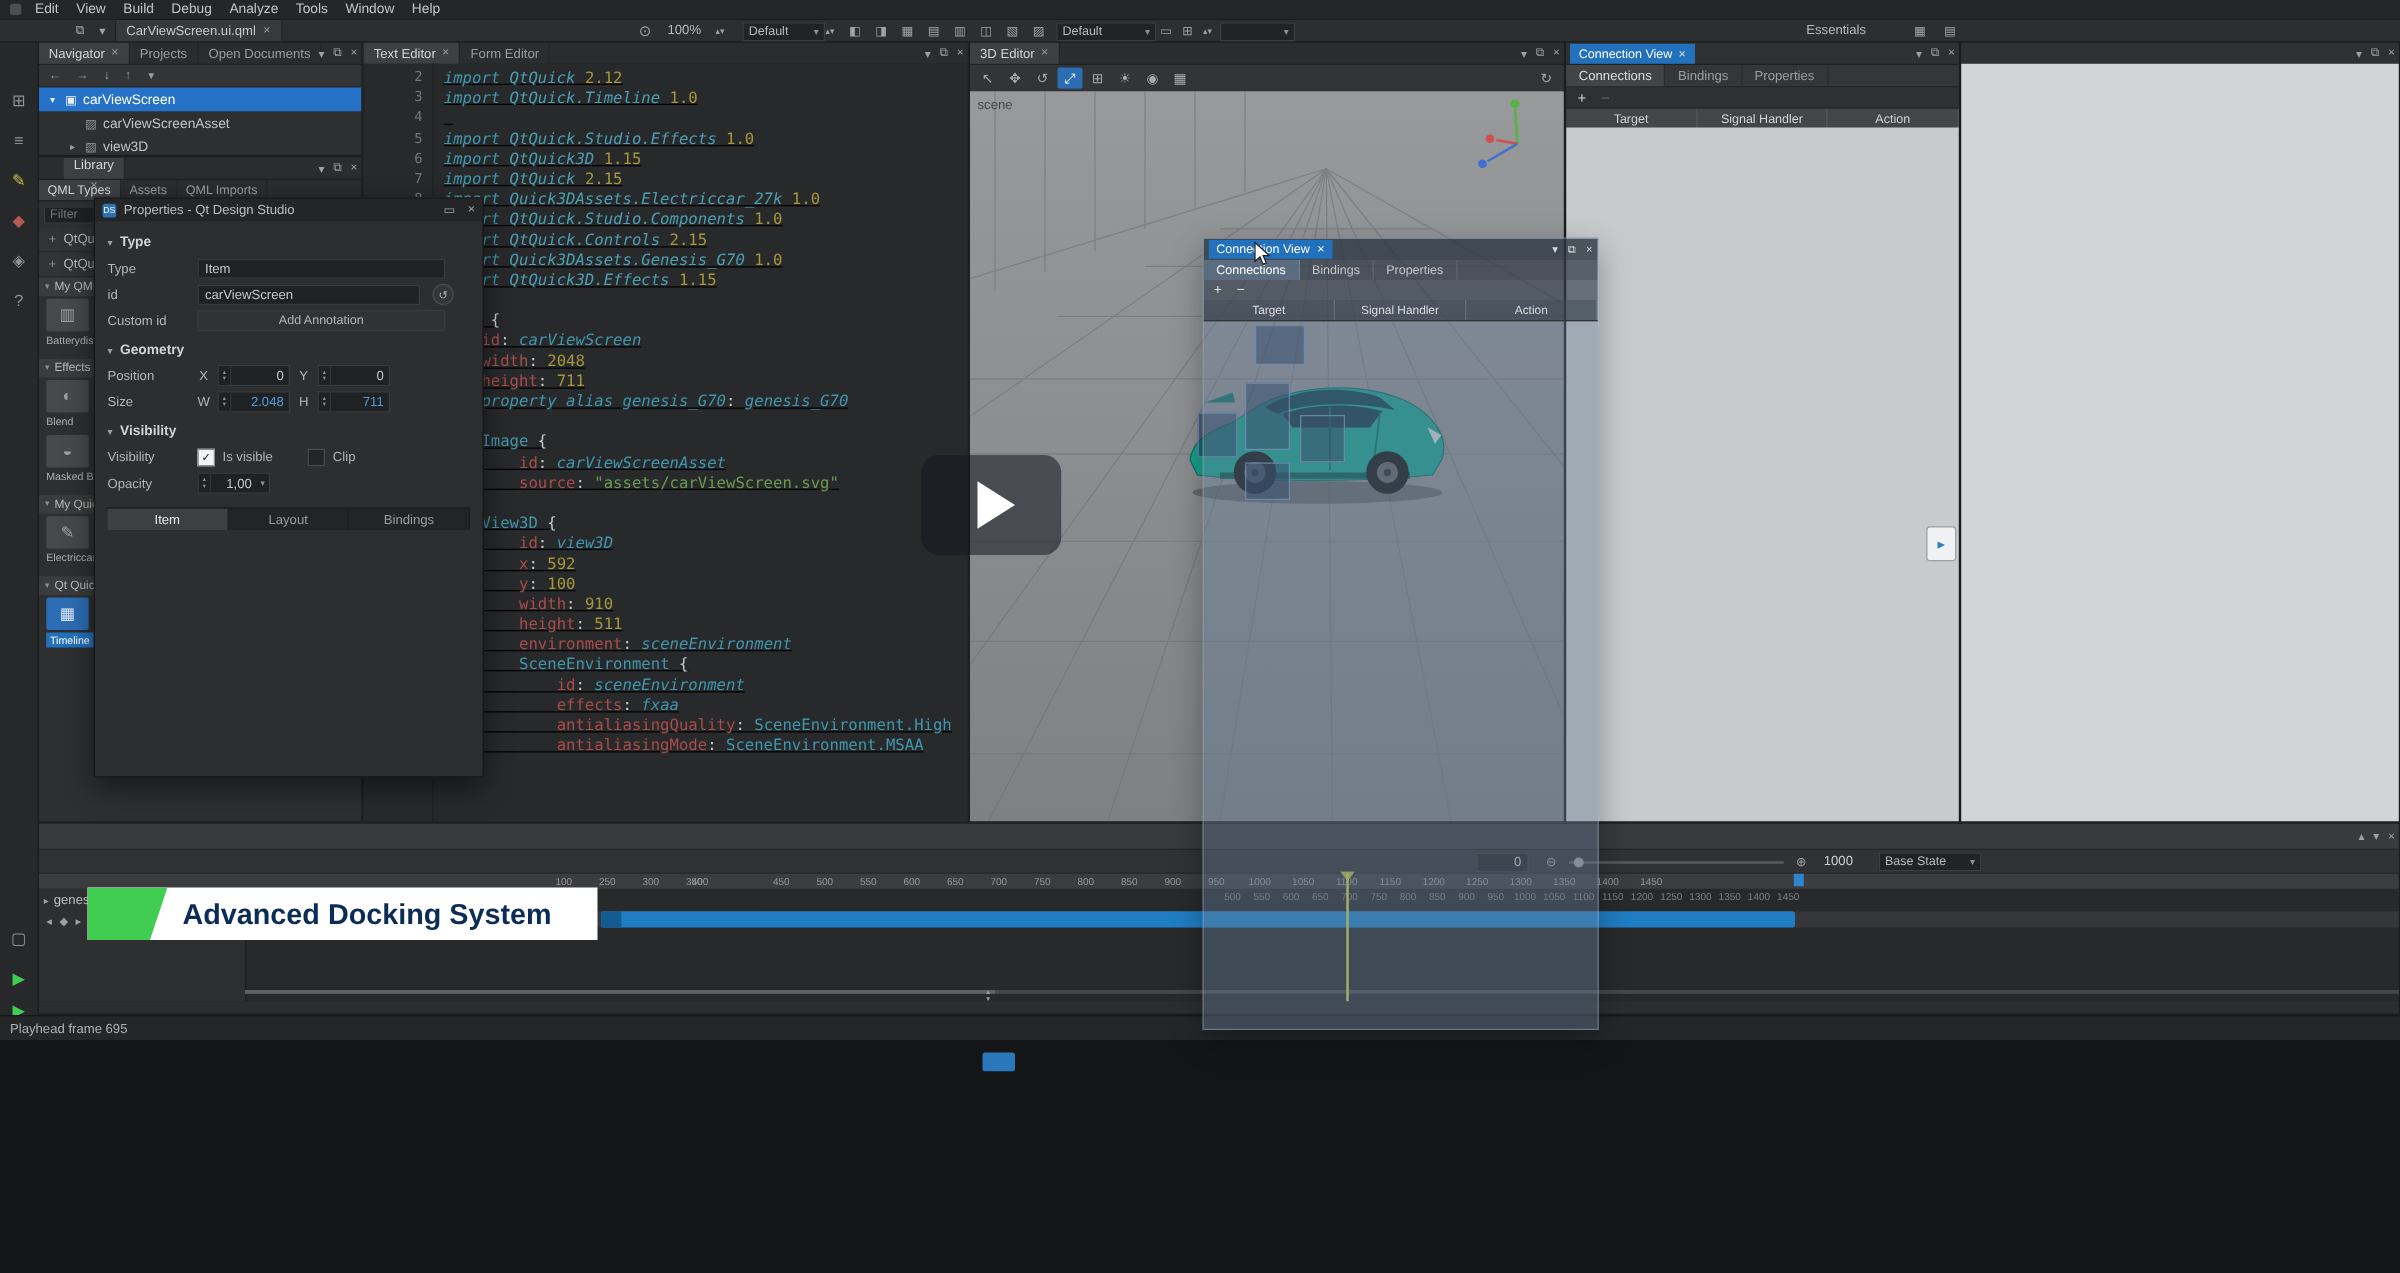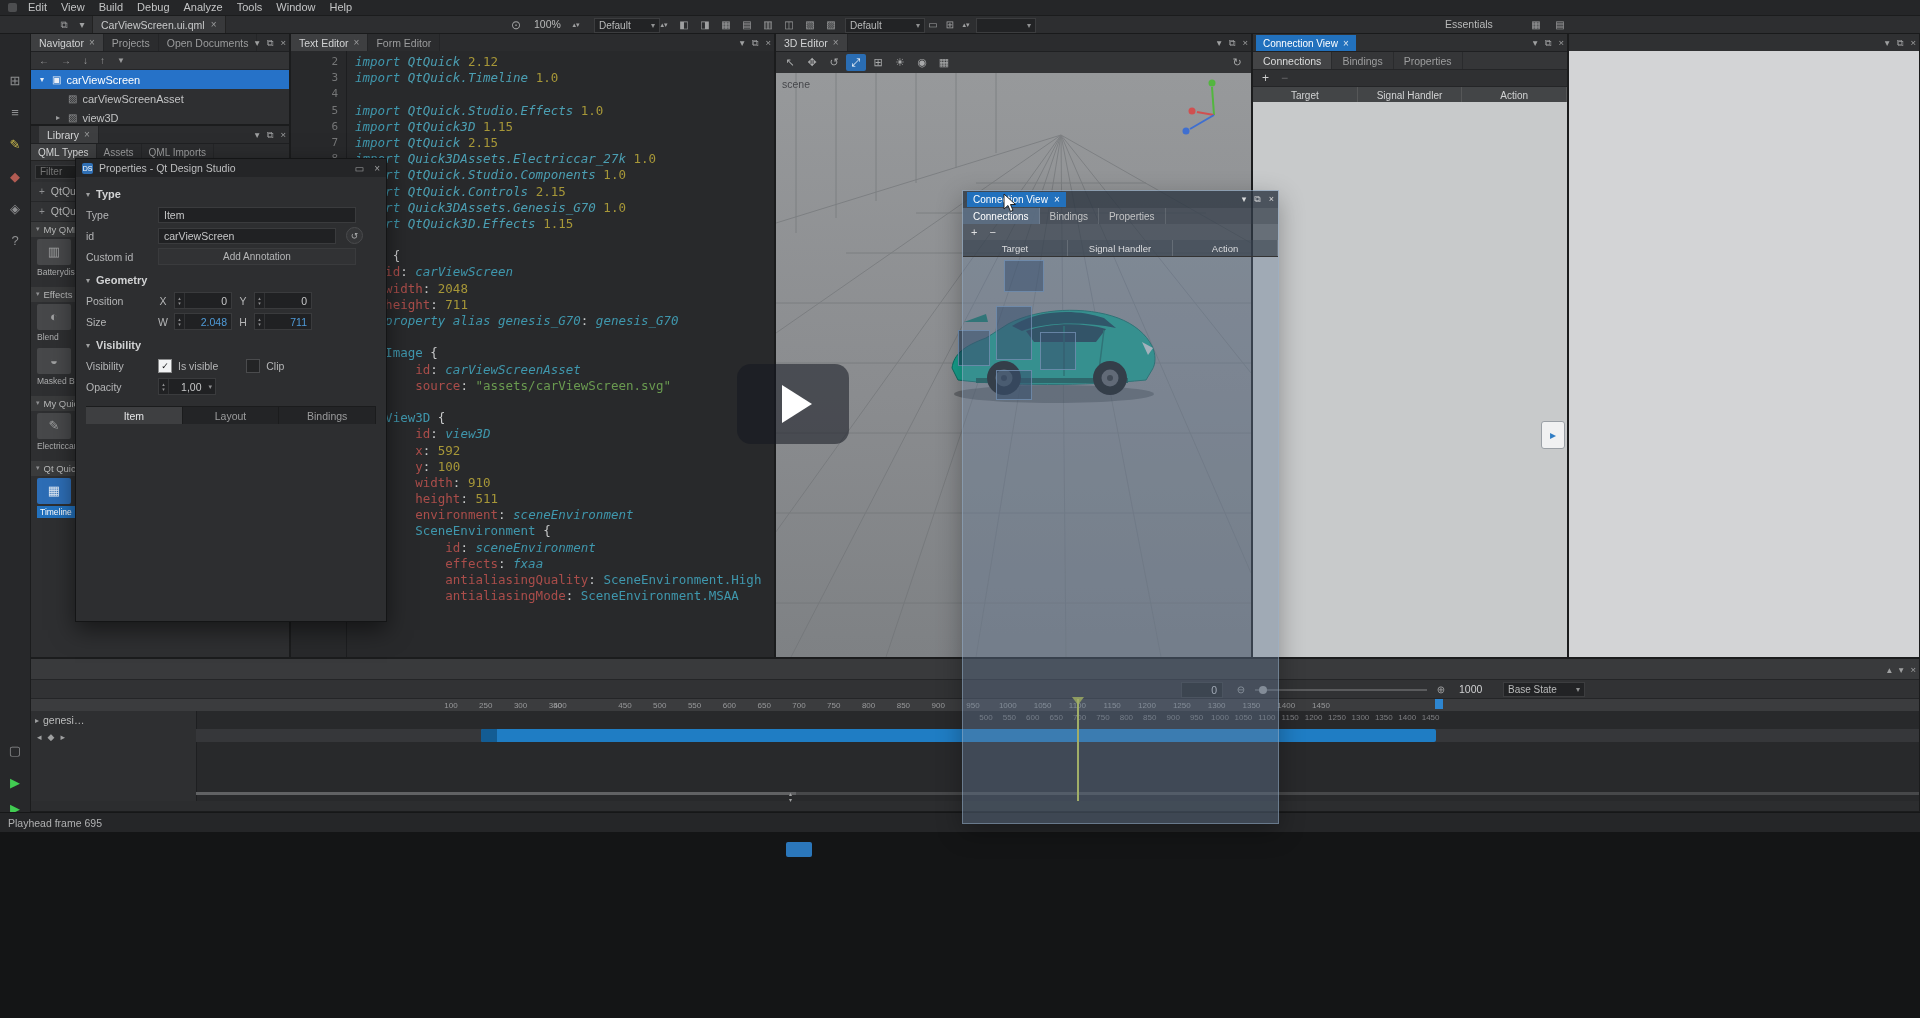--- a/index.html
+++ b/index.html
@@ -67,21 +67,21 @@
   .cb{width:12px;height:12px;display:flex;align-items:center;justify-content:center;font-size:9px;}
   .cb.on{background:#f2f3f4;border:1px solid #8a8b8c;color:#17181a;}
   .cb.off{background:#232425;border:1px solid #4a4b4d;color:transparent;}
   .pw-tabs{display:flex;height:17px;margin-top:9px;background:#232426;border-top:1px solid #1b1c1d;}
   .pw-tab{flex:1;display:flex;align-items:center;justify-content:center;font-size:10.5px;color:#9b9c9d;border-right:1px solid #1b1c1d;}
   .pw-tab.active{background:#3e3f41;color:#e4e5e6;}
   
   .gutter{position:absolute;left:0;top:17px;bottom:0;width:56px;background:#28292b;border-right:1px solid #1d1e20;color:#757677;font-size:11px;font-family:"DejaVu Sans Mono",monospace;text-align:right;padding:3px 8px 0 0;box-sizing:border-box;}
   .gutter .ln{height:16.2px;line-height:16.2px;}
   .code{position:absolute;left:56px;top:17px;right:0;bottom:0;background:#28292b;font-family:"DejaVu Sans Mono",monospace;font-size:12.5px;padding:3px 0 0 8px;white-space:pre;overflow:hidden;}
-  .code-line{height:16.2px;line-height:16.2px;}
+  .code-line{height:16.2px;line-height:16.2px;text-decoration:underline;}
   .tk-kw{color:#3f97ad;font-style:italic;}
   .tk-mod{color:#4b9fb3;font-style:italic;}
   .tk-num{color:#a79738;}
   .tk-prop{color:#aa4d4a;}
   .tk-id{color:#3f97ad;font-style:italic;}
   .tk-type{color:#3f97ad;}
   .tk-str{color:#6a9a50;}
   .tk-pln{color:#c8c9ca;}
   
   .tb3d{height:21px;background:#333436;border-bottom:1px solid #242527;display:flex;align-items:center;gap:2px;padding-left:4px;position:relative;}
@@ -249,21 +249,21 @@
         <div class="nav-row" style="padding-left: 22px;">
           <span class="nav-caret">▸</span>
           <span class="nav-ico">▨</span>
           <span class="nav-lbl">view3D</span>
         </div>
       </div>
   </div>
 
   <div class="panel" style="left:30px;top:125px;width:260px;height:533px;overflow:hidden;">
     <div class="tabbar">
-      <div class="tab active" style="margin-left:8px;">
+      <div class="tab active" style="margin-left:20px;flex-direction:column;">
         <span>Library</span>
         <span class="tab-x">×</span>
       </div>
     </div>
     <div class="panel-controls">
       <span>▾</span>
       <span>⧉</span>
       <span>×</span>
     </div>
     <div class="lib-subtabs" id="lib-tabs">
@@ -761,20 +761,24 @@
       <span>−</span>
     </div>
     <div class="pv-cols cv-cols">
         <div class="cv-col">Target</div>
         <div class="cv-col">Signal Handler</div>
         <div class="cv-col">Action</div>
       </div>
     <div class="pv-body"></div>
   </div>
 
+  <div class="banner-white">
+    <div class="banner-accent"></div>
+    <span class="subtitle">Advanced Docking System</span>
+  </div>
   <div class="play-btn">
     <div class="play-tri"></div>
   </div>
 
   <svg class="cursor" width="16" height="22" viewBox="0 0 16 22">
     <path d="M1,1 L1,16 L5,12.5 L7.5,18.5 L10,17.3 L7.5,11.5 L12.5,11.5 Z" fill="#ffffff" stroke="#222" stroke-width="1"></path>
   </svg>
 
 </div>
 

